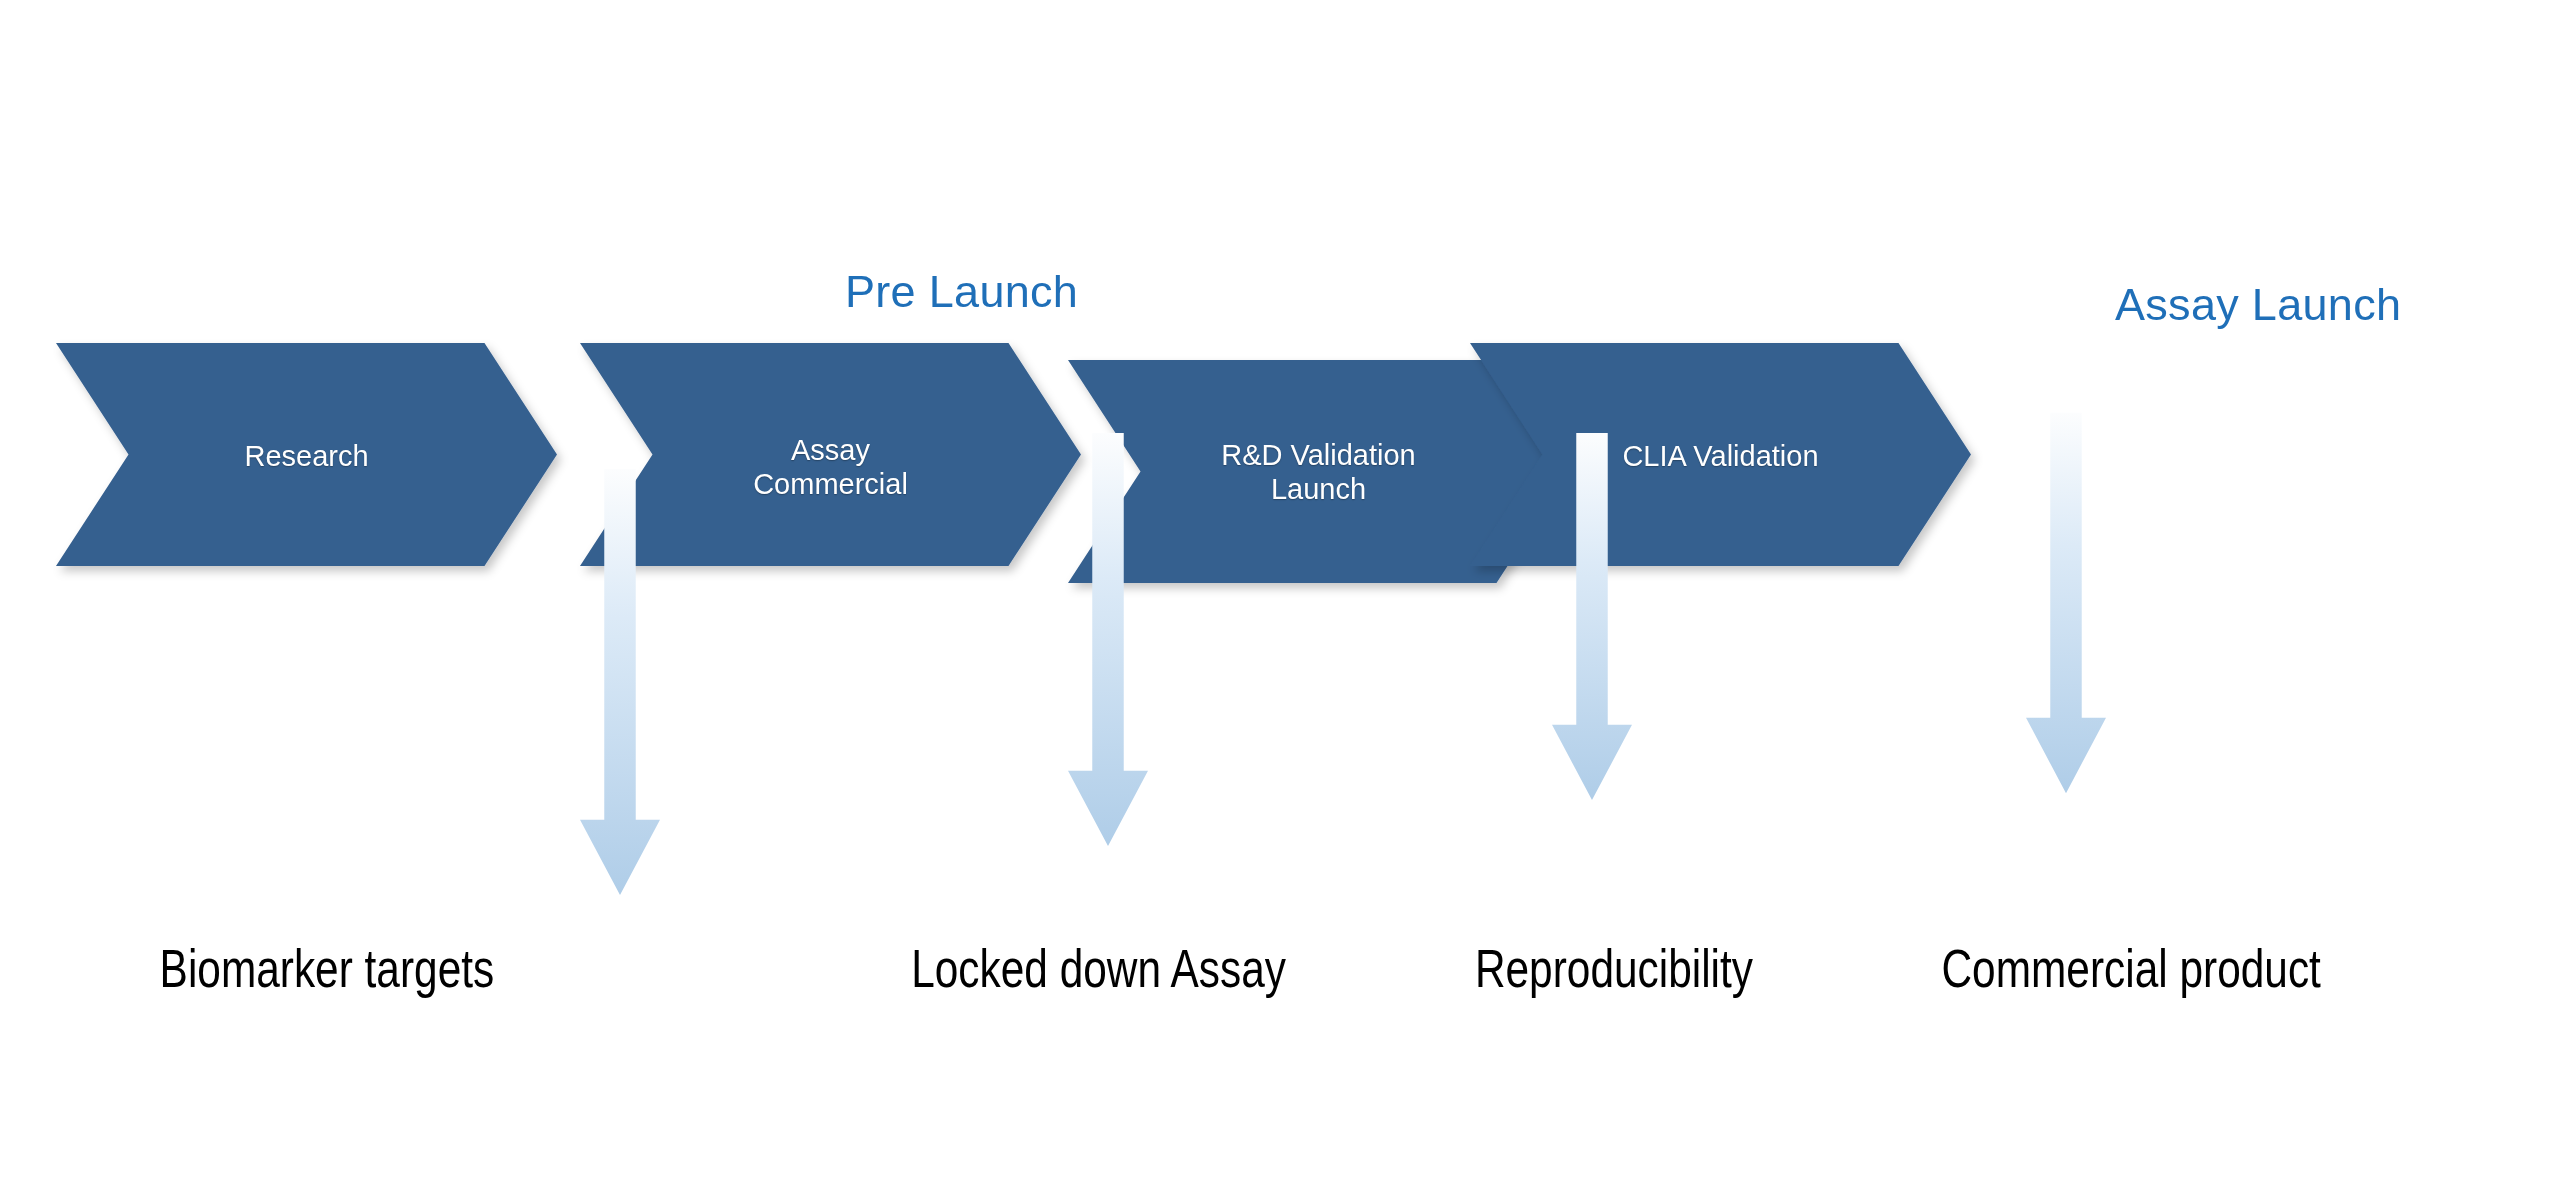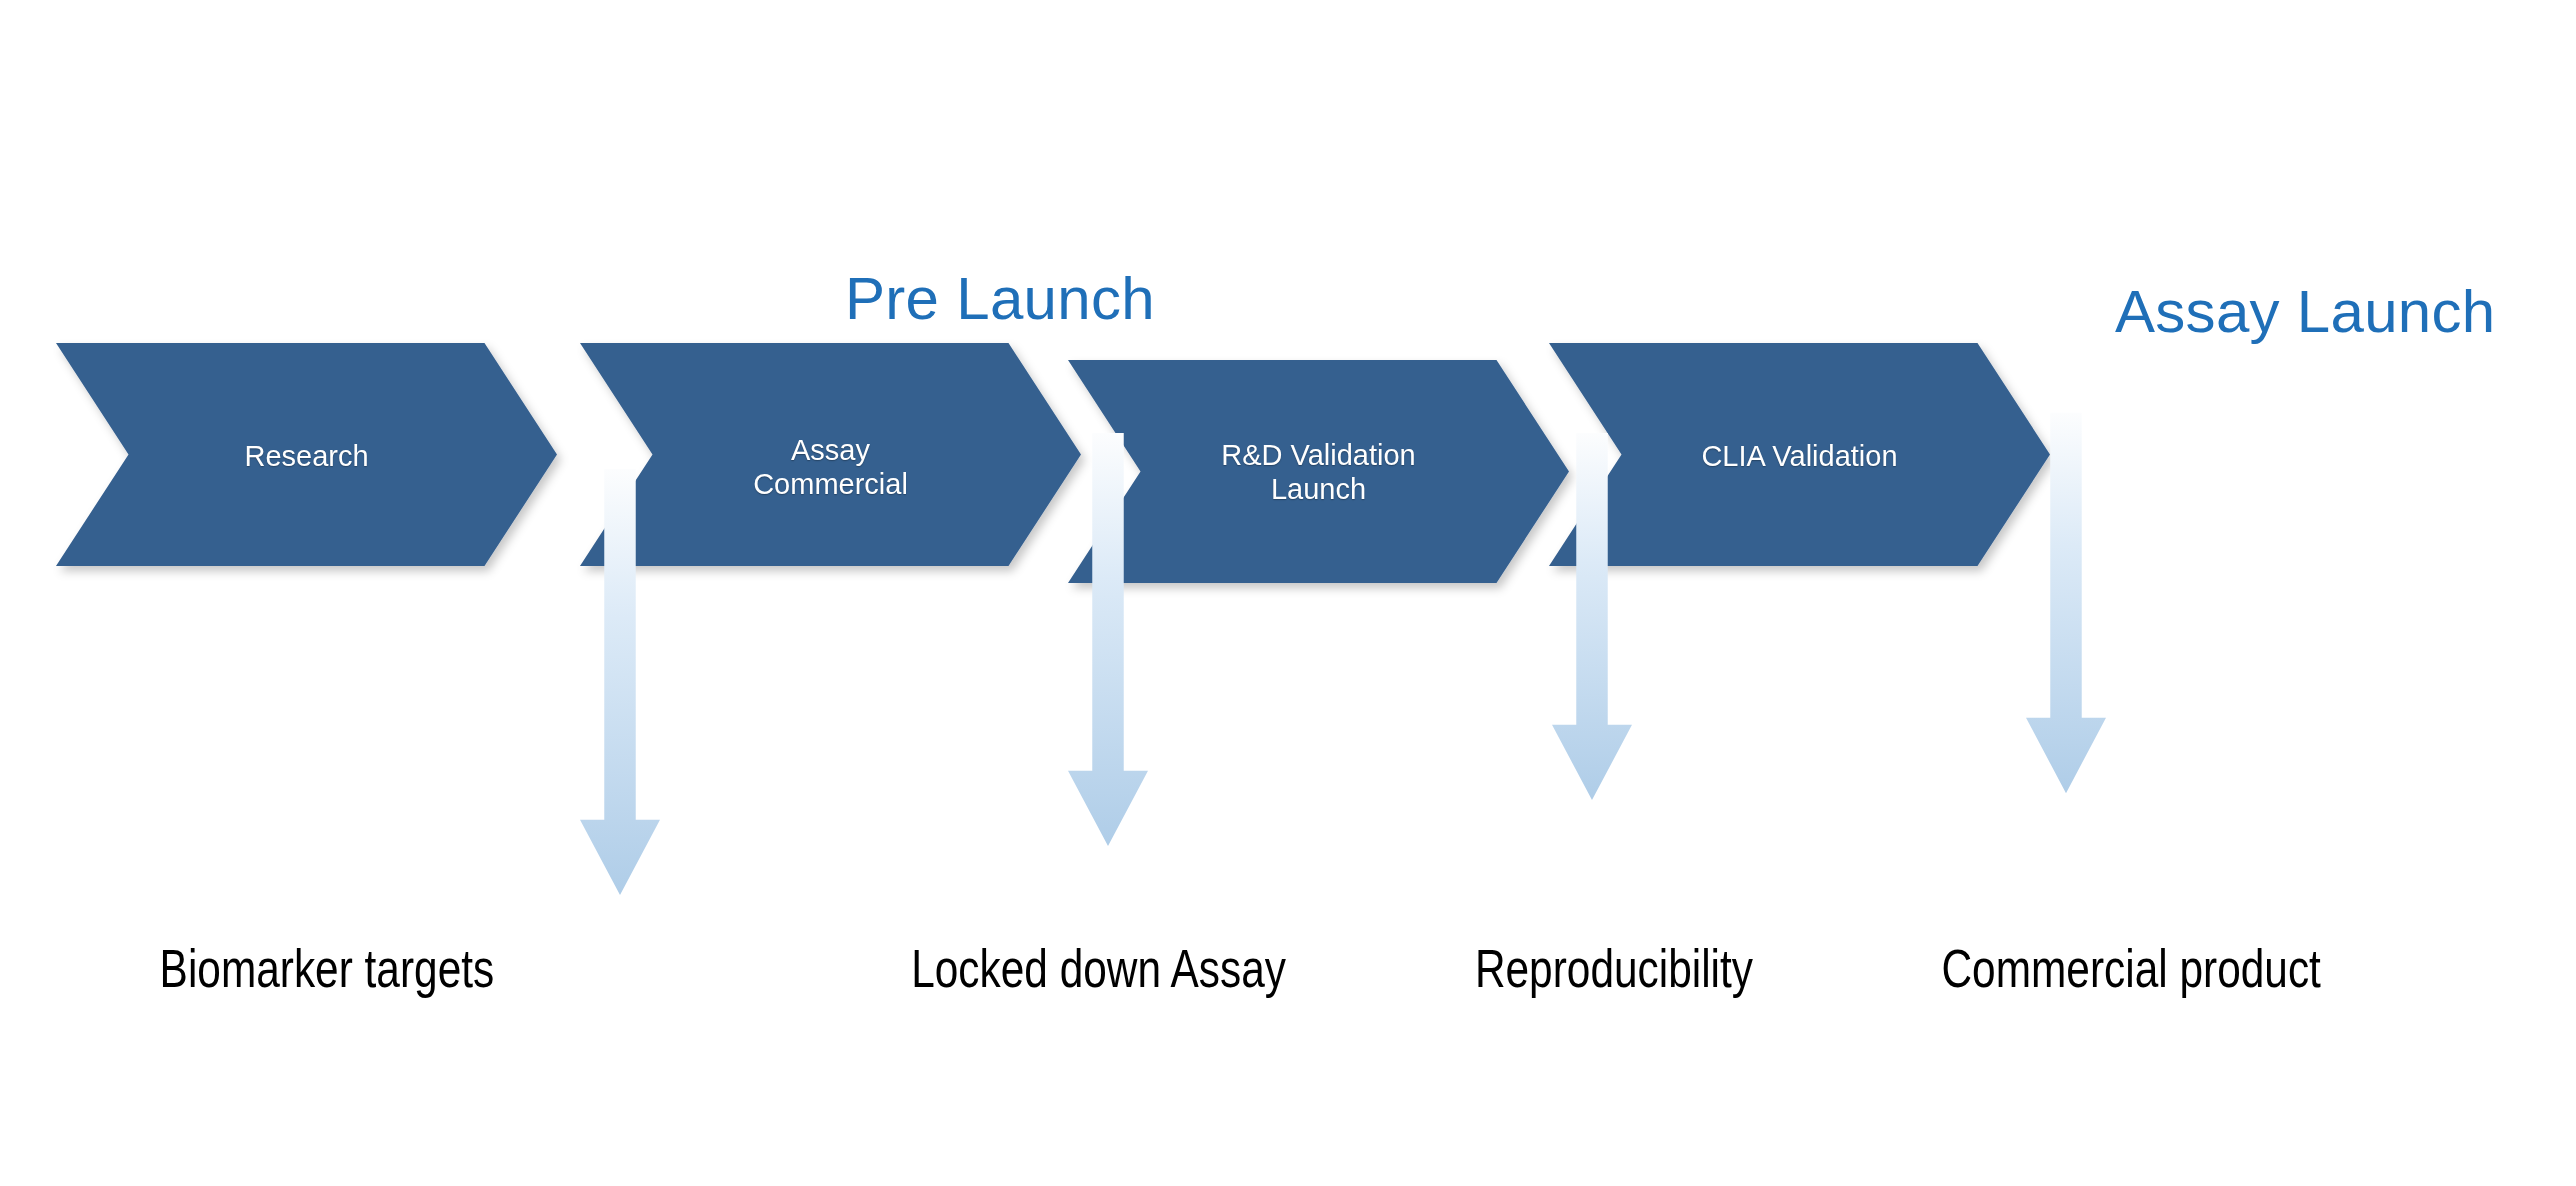--- a/index.html
+++ b/index.html
@@ -17,21 +17,21 @@
     height: 1187px;
     background: #ffffff;
     overflow: hidden;
   }
 
   
   .phase-label {
     position: absolute;
     color: #1F6FB8;
     font-family: "Liberation Sans", sans-serif;
-    font-size: 60px;
+    font-size: 45px;
     font-weight: 400;
     letter-spacing: 0.3px;
     white-space: nowrap;
     line-height: 1;
   }
 
   
   .chevron-band {
     position: absolute;
     left: 0;
@@ -124,21 +124,21 @@
         <defs>
           <filter id="shdw3" x="-12%" y="-12%" width="130%" height="140%">
             <feDropShadow dx="6" dy="8" stdDeviation="7" flood-color="#000000" flood-opacity="0.22"></feDropShadow>
           </filter>
         </defs>
         <polygon filter="url(#shdw3)" fill="#36608F" points="0,0 650,0 760,169 650,338 0,338 110,169"></polygon>
       </svg>
       <div class="chev-text" style="top:78px;"><span>R&amp;D Validation</span><br><span>Launch</span></div>
     </div>
 
-    <div class="chev-wrap" style="left:1549px; top:343px; width:501px; height:282px;">
+    <div class="chev-wrap" style="left:1470px; top:343px; width:501px; height:282px;">
       <svg class="chev-svg" width="501" height="223" viewBox="0 0 760 338" xmlns="http://www.w3.org/2000/svg">
         <defs>
           <filter id="shdw4" x="-12%" y="-12%" width="130%" height="140%">
             <feDropShadow dx="6" dy="8" stdDeviation="7" flood-color="#000000" flood-opacity="0.22"></feDropShadow>
           </filter>
         </defs>
         <polygon filter="url(#shdw4)" fill="#36608F" points="0,0 650,0 760,169 650,338 0,338 110,169"></polygon>
       </svg>
       <div class="chev-text" style="top:96px;">CLIA Validation</div>
     </div>

